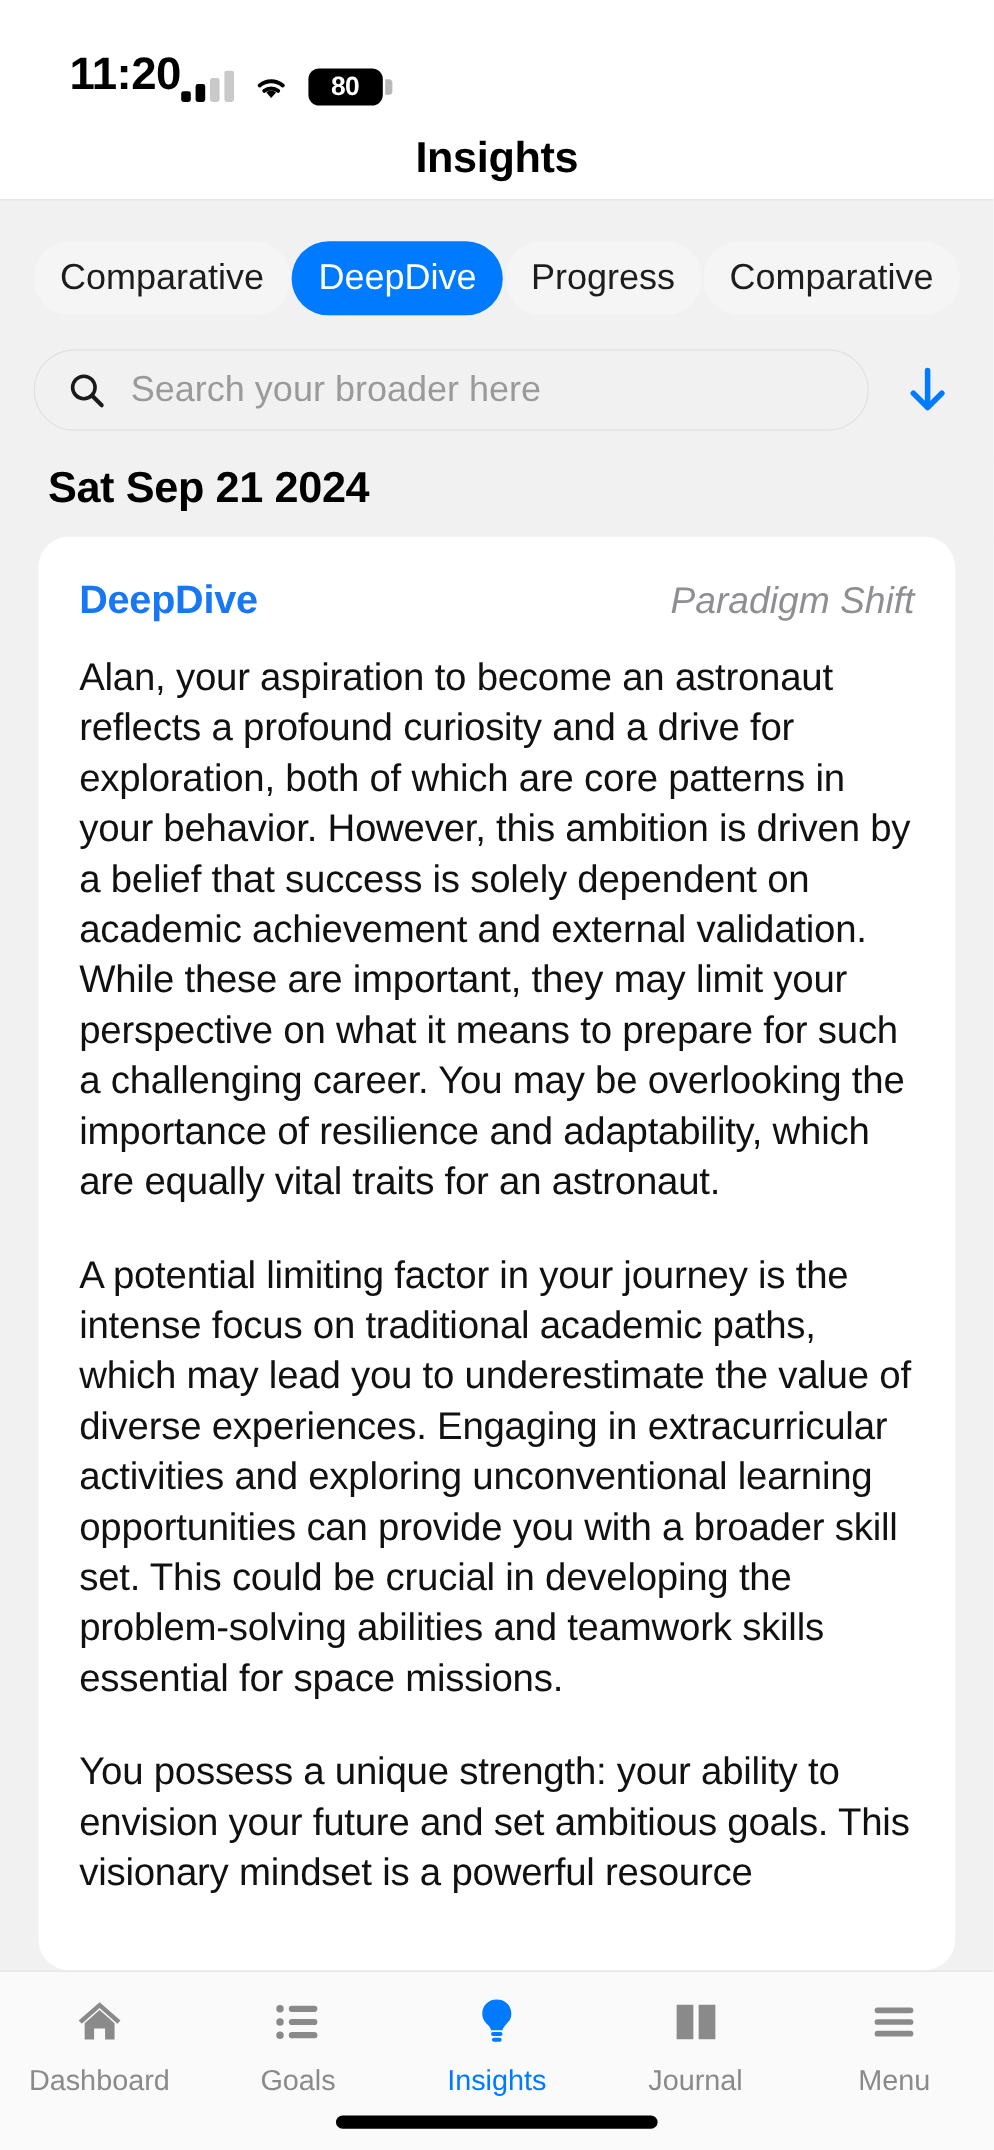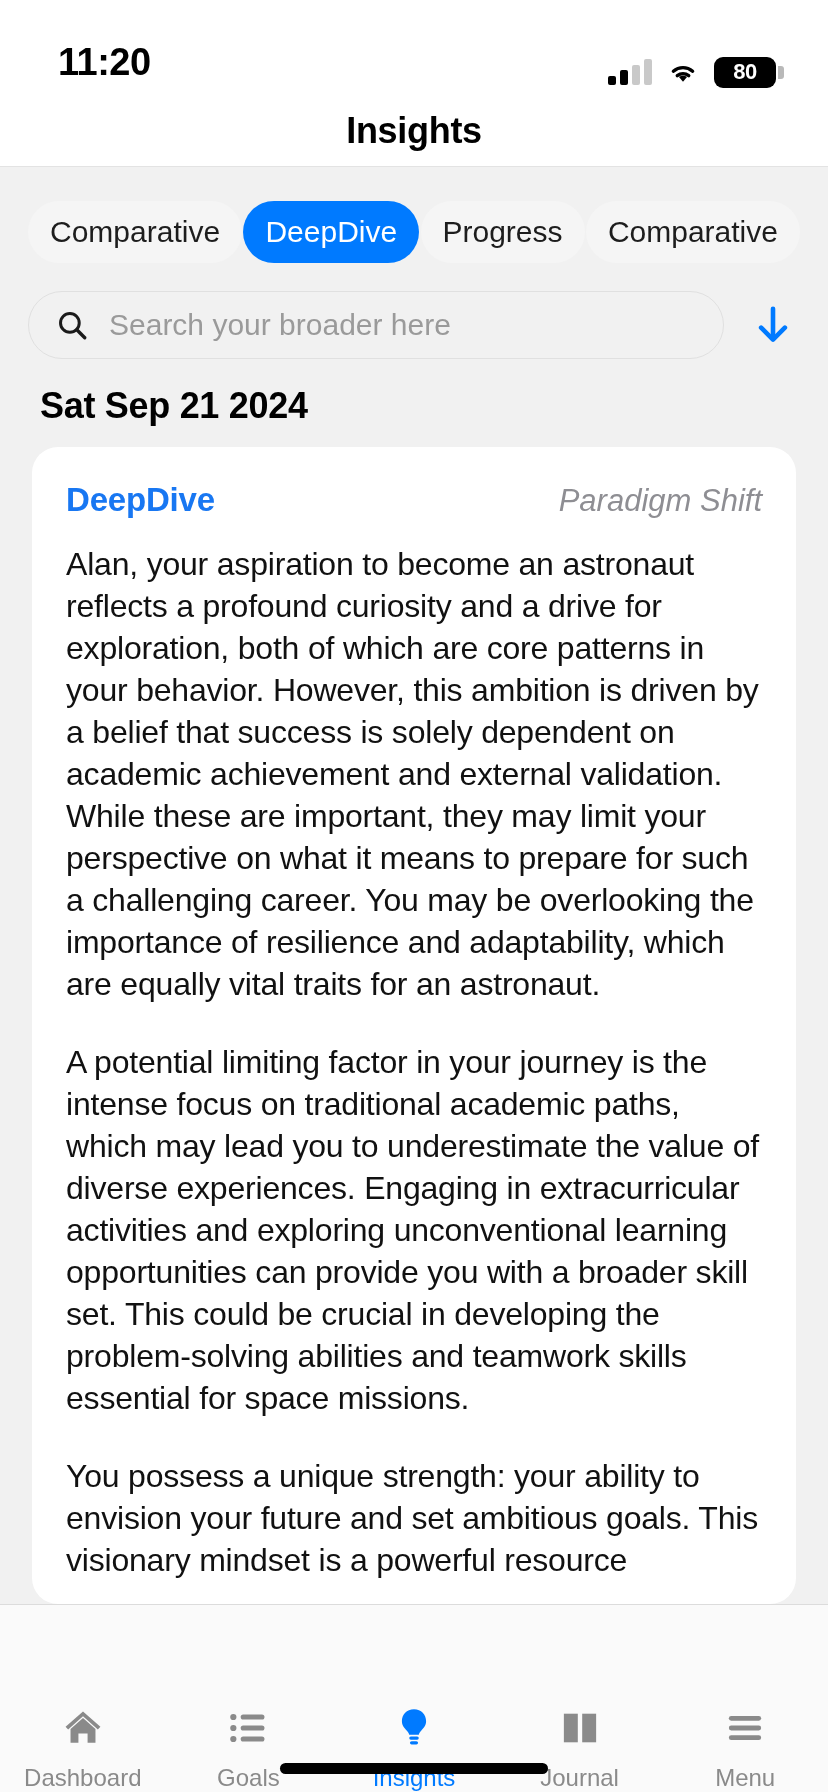--- a/index.html
+++ b/index.html
@@ -13,21 +13,21 @@
     position: relative;
     width: 828px; height: 1792px;
     display: flex; flex-direction: column;
     background: #f2f2f2;
   }
 
   
   .statusbar {
     height: 96px;
     background: #ffffff;
-    display: flex; align-items: center; justify-content: space-between;
+    display: flex; align-items: center; 
     padding: 28px 52px 0 58px;
     flex: 0 0 auto;
   }
   .clock {
     font-size: 38px; font-weight: 600; color: #000;
     letter-spacing: -0.5px;
   }
   .status-right { display: flex; align-items: center; gap: 14px; margin-top: 20px; }
   .signal { display: flex; align-items: flex-end; gap: 4px; height: 26px; }
   .signal i { display: block; width: 8px; border-radius: 2px; background: #000; }
@@ -125,22 +125,22 @@
     font-size: 32px; line-height: 1.05em; color: #111;
     margin-bottom: 36px; letter-spacing: -0.2px;
   }
   .card-body p { line-height: 42px; }
 
   
   .tabbar {
     flex: 0 0 auto;
     background: #fafafa;
     border-top: 1px solid #dcdcdc;
-    height: 188px;
-    display: flex; align-items: flex-end; justify-content: space-around;
+    height: 150px;
+    display: flex; align-items: flex-start; justify-content: space-around;
     padding-top: 18px;
   }
   .tabitem {
     display: flex; flex-direction: column; align-items: center; gap: 12px;
     width: 138px;
   }
   .tabitem .lbl { font-size: 24px; color: #8a8a8a; }
   .tabitem.active .lbl { color: #007aff; }
   .tabicon { height: 48px; display: flex; align-items: center; justify-content: center; }
   .home-ind {

